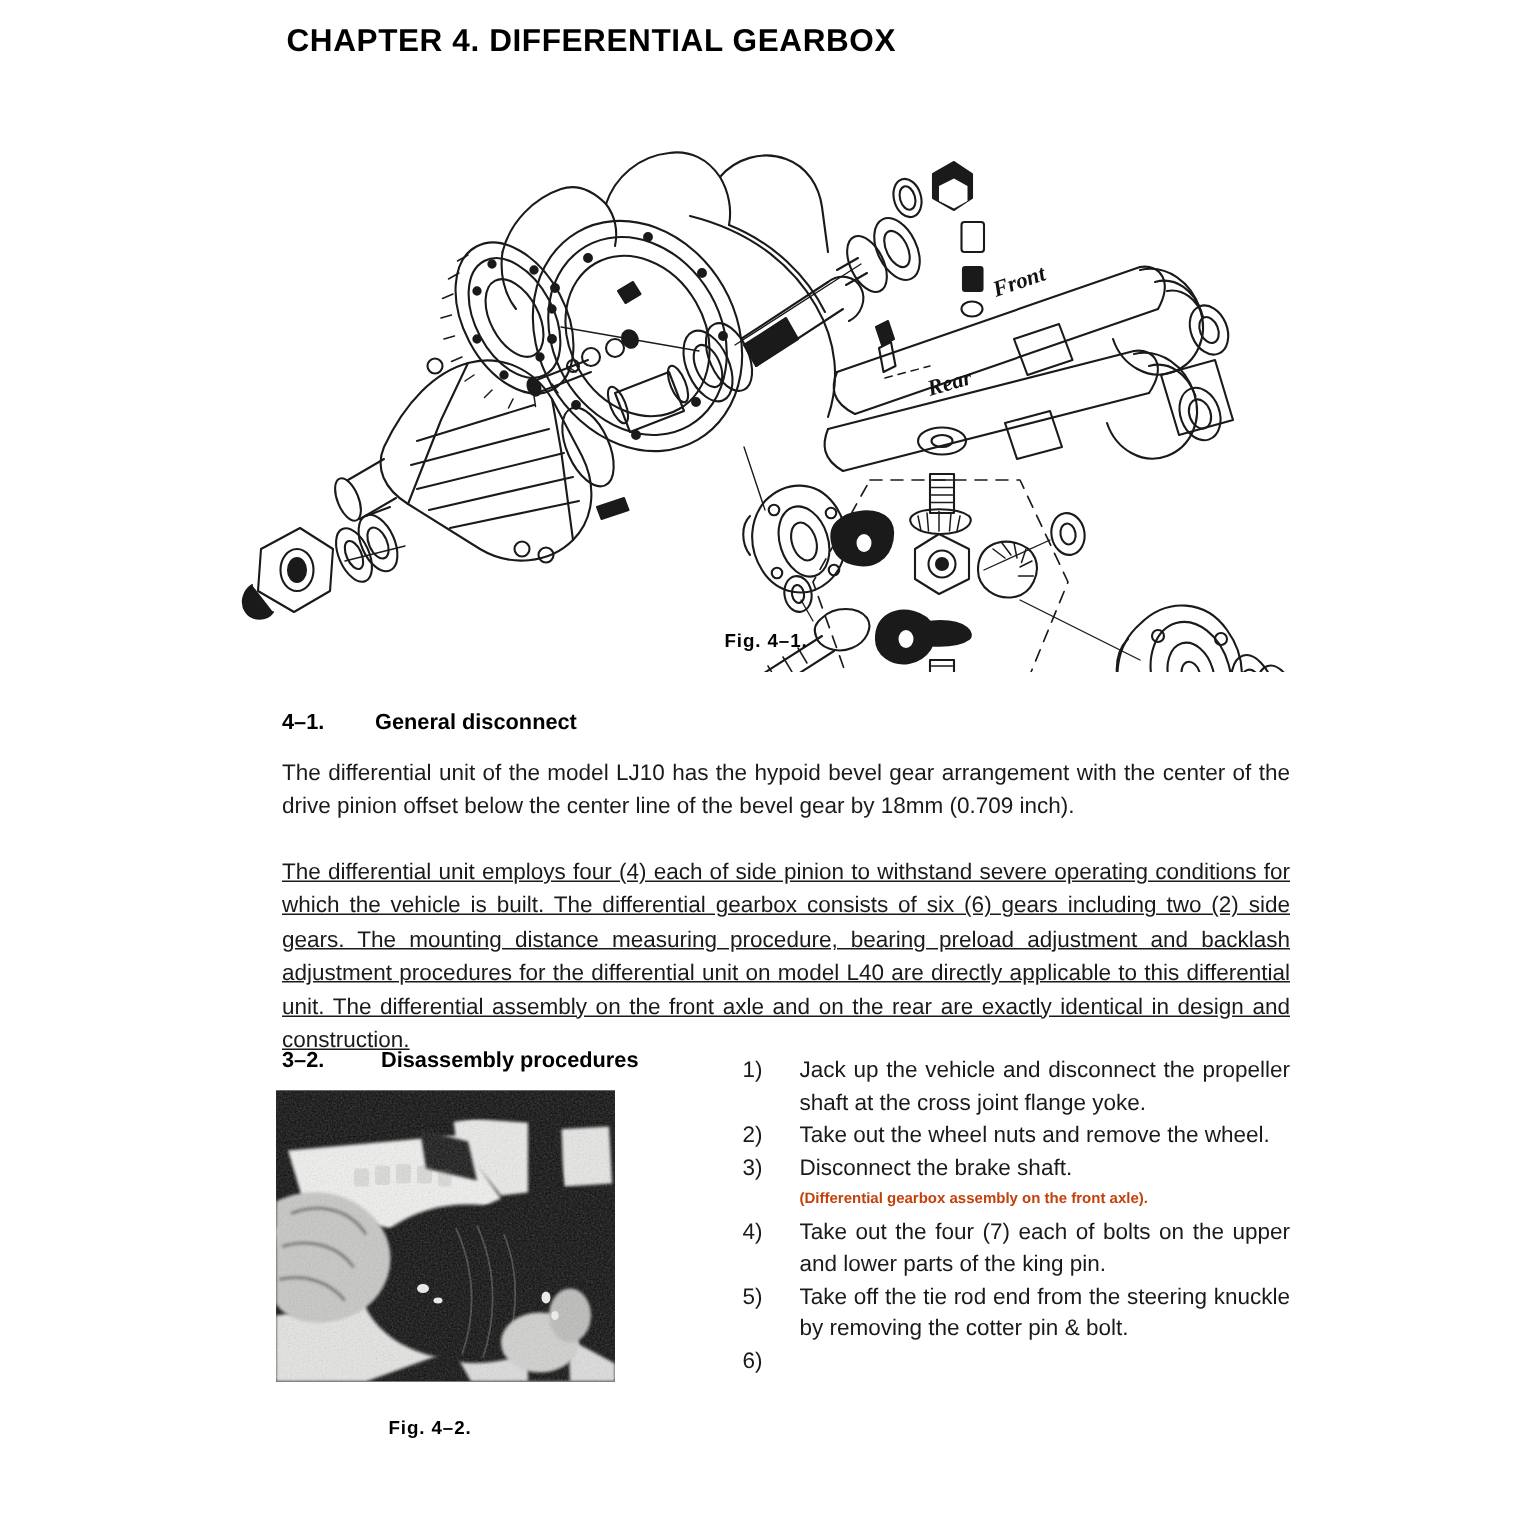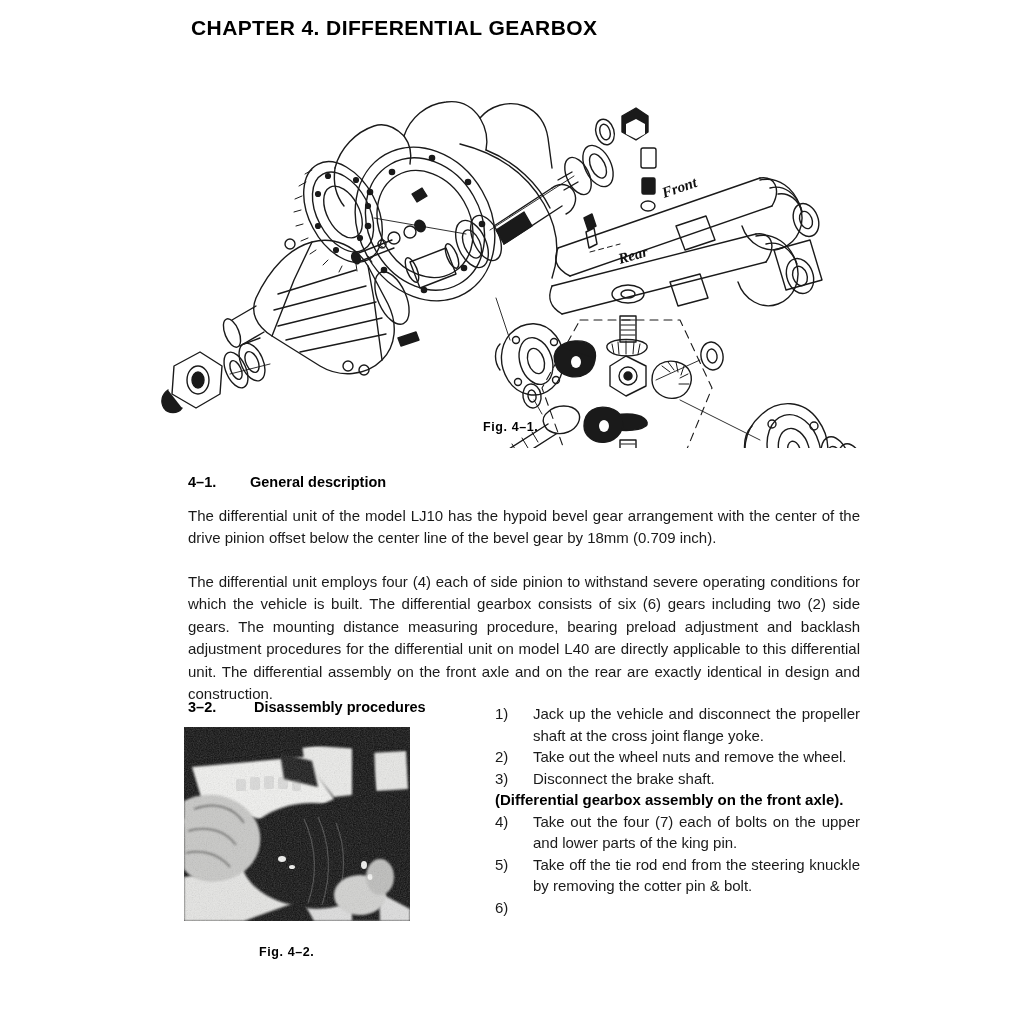--- a/index.html
+++ b/index.html
@@ -72,21 +72,21 @@
   .body-text {
     position: absolute;
     left: 188px;
     width: 672px;
     font-size: 15px;
     line-height: 22.4px;
     text-align: justify;
     color: #1a1a1a;
   }
   #para-1 { top: 505px; }
-  #para-2 { top: 571px; }
+  #para-2 { top: 571px; text-decoration: underline; }
 
   
   .photo {
     position: absolute;
     left: 184px;
     top: 727px;
     width: 226px;
     height: 194px;
     overflow: hidden;
     background: #0a0a0a;
@@ -120,24 +120,25 @@
   }
   .step-num {
     flex: 0 0 38px;
     text-align: left;
   }
   .step-text {
     flex: 1 1 auto;
     text-align: justify;
   }
   .step-note {
-    font-size: 15px;
+    margin-left: 38px;
+    font-size: 10px;
     line-height: 21.5px;
     font-weight: bold;
-    color: #000000;
+    color: #c2410c;
     text-align: justify;
   }
 
   
   .dlabel {
     font-family: "Liberation Serif", serif;
     font-style: italic;
     font-weight: bold;
     font-size: 15px;
     fill: #111;
@@ -444,21 +445,21 @@
       </g>
 
       <text class="dlabel" x="504" y="150" transform="rotate(-19 504 150)">Front</text>
       <text class="dlabel" x="460" y="216" transform="rotate(-16 460 216)">Rear</text>
     </svg>
   </div>
 
   <div class="fig1-caption">Fig.  4–1.</div>
 
   <div class="sec-head" id="sec-4-1">
-    <span class="num">4–1.</span><span>General description</span>
+    <span class="num">4–1.</span><span>General disconnect</span>
   </div>
 
   <div class="body-text" id="para-1">The differential unit of the model LJ10 has the hypoid bevel gear arrangement with the center of the drive pinion offset below the center line of the bevel gear by 18mm (0.709 inch).</div>
 
   <div class="body-text" id="para-2">The differential unit employs four (4) each of side pinion to withstand severe operating conditions for which the vehicle is built.  The differential gearbox consists of six (6) gears including two (2) side gears.   The mounting distance measuring procedure, bearing preload adjustment and backlash adjustment procedures for the differential unit on model L40 are directly applicable to this differential unit.   The differential assembly on the front axle and on the rear are exactly identical in design and construction.</div>
 
   <div class="sec-head" id="sec-4-2">
     <span class="num">3–2.</span><span>Disassembly procedures</span>
   </div>
 

